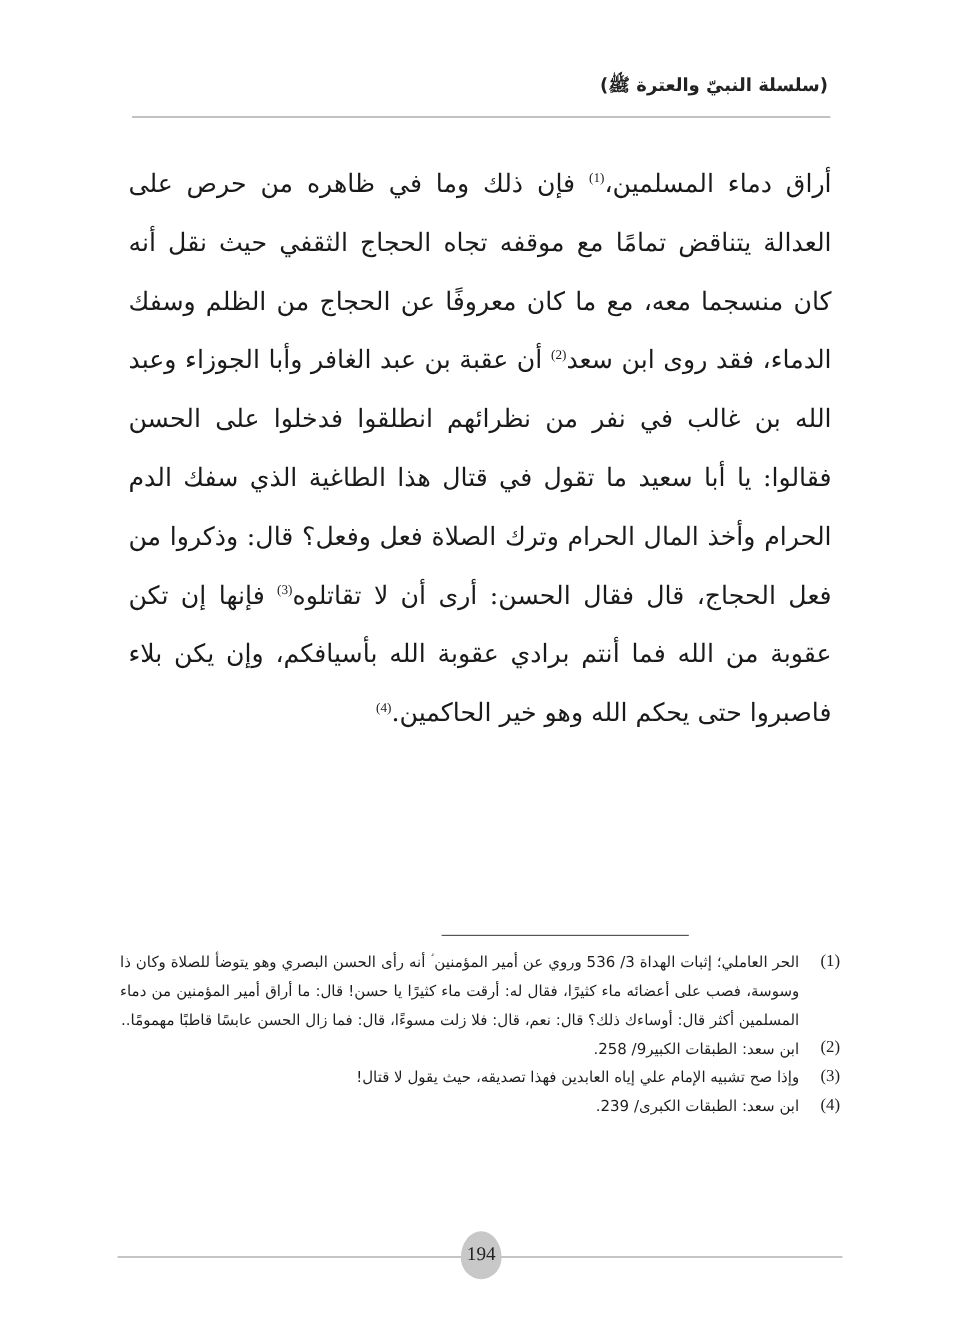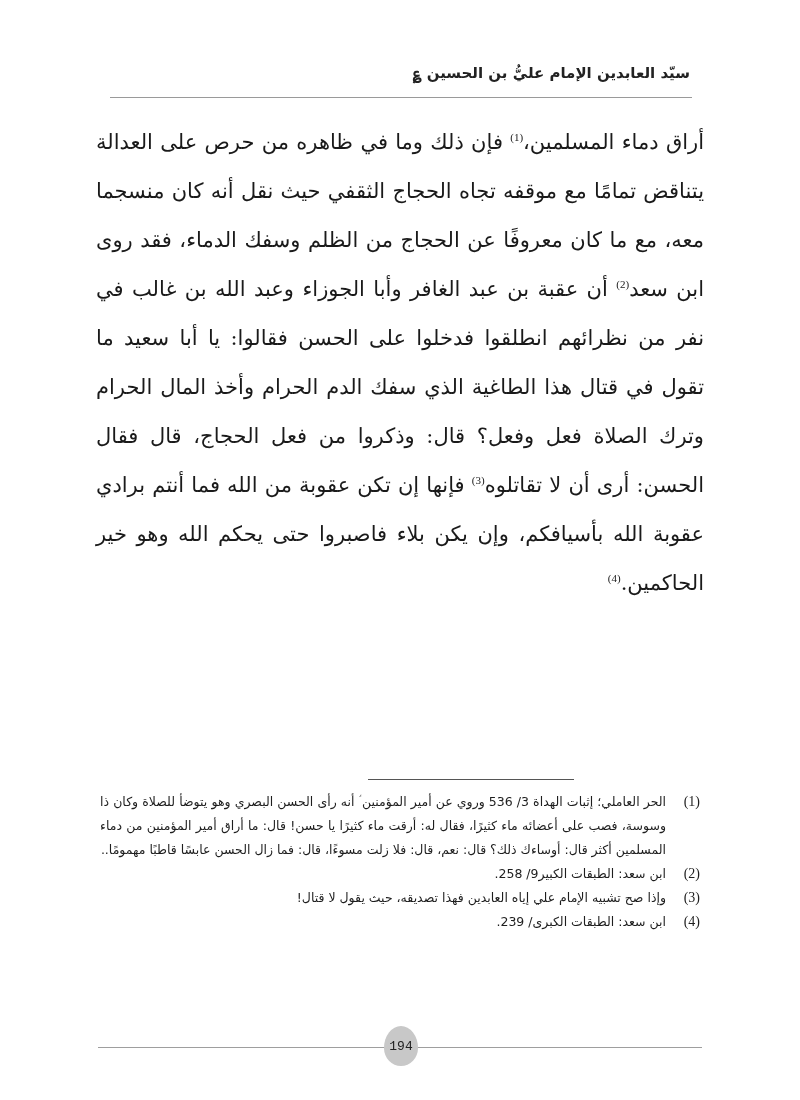--- a/index.html
+++ b/index.html
@@ -1,36 +1,36 @@
 <!DOCTYPE html>
 <html><head>
   <meta charset="utf-8">
   <style>
     html, body { margin: 0; padding: 0; background: #ffffff; }
     body { width: 800px; height: 1100px; position: relative; overflow: hidden; font-family: "DejaVu Serif", serif; color: #1a1a1a; }
     .header { position: absolute; left: 110px; right: 110px; top: 58px; height: 30px; direction: rtl; display: flex; justify-content: space-between; align-items: center; font-family: "DejaVu Sans", sans-serif; font-weight: bold; font-size: 15px; color: #222; }
     .header-rule { position: absolute; left: 110px; width: 582px; top: 97px; height: 0; border-top: 1.5px solid #9a9a9a; }
     .body-text { position: absolute; left: 96px; right: 96px; top: 118px; direction: rtl; text-align: justify; text-align-last: right; font-family: "DejaVu Serif", serif; font-size: 21px; line-height: 49px; }
-    .body-text p { margin: 0; }
+    .body-text p { margin: 11px; }
     .body-text p.indent { text-indent: 34px; margin-top: 10px; }
     sup.fnref { font-size: 11px; vertical-align: super; line-height: 0; font-family: "Liberation Serif", serif; }
     .fn-rule { position: absolute; left: 368px; width: 206px; top: 779px; border-top: 1.5px solid #555; }
     .footnotes { position: absolute; left: 100px; right: 100px; top: 790px; direction: rtl; font-family: "DejaVu Sans", sans-serif; font-size: 12.5px; line-height: 24px; color: #1e1e1e; }
     .fn { display: flex; }
     .fn .num { flex: 0 0 34px; font-family: "Liberation Serif", serif; font-size: 14px; }
     .fn .txt { flex: 1; text-align: justify; }
     .fn .txt.left-short { text-align-last: right; }
     .page-footer { position: absolute; left: 98px; right: 98px; top: 1047px; height: 0; border-top: 1.5px solid #9e9e9e; }
-    .page-num { position: absolute; left: 384px; top: 1026px; width: 34px; height: 40px; background: #c8c8c8; border-radius: 50% 50% 50% 50% / 55% 55% 45% 45%; display: flex; align-items: center; justify-content: center; font-family: Liberation Mono, monospace; font-size: 13px; color: #222; transform: rotate(0deg); }
+    .page-num { position: absolute; left: 384px; top: 1026px; width: 34px; height: 40px; background: #c8c8c8; border-radius: 50% 50% 50% 50% / 55% 55% 45% 45%; display: flex; align-items: center; justify-content: center; font-family: Liberation Serif, serif; font-size: 16px; color: #222; transform: rotate(0deg); }
   </style>
 </head>
 <body>
 
 <div class="header">
-  <span>سيّد العابدين الإمام عليُّ بن الحسين ؏</span>
+  <span>(سلسلة النبيّ والعترة ﷺ)</span>
 </div>
 <div class="header-rule"></div>
 
 <div class="body-text">
   <p><span>أراق دماء المسلمين،</span><sup class="fnref">(1)</sup><span> فإن ذلك وما في ظاهره من حرص على العدالة يتناقض تمامًا مع موقفه تجاه الحجاج الثقفي حيث نقل أنه كان منسجما معه، مع ما كان معروفًا عن الحجاج من الظلم وسفك الدماء، فقد روى ابن سعد</span><sup class="fnref">(2)</sup><span> أن عقبة بن عبد الغافر وأبا الجوزاء وعبد الله بن غالب في نفر من نظرائهم انطلقوا فدخلوا على الحسن فقالوا: يا أبا سعيد ما تقول في قتال هذا الطاغية الذي سفك الدم الحرام وأخذ المال الحرام وترك الصلاة فعل وفعل؟ قال: وذكروا من فعل الحجاج، قال فقال الحسن: أرى أن لا تقاتلوه</span><sup class="fnref">(3)</sup><span> فإنها إن تكن عقوبة من الله فما أنتم برادي عقوبة الله بأسيافكم، وإن يكن بلاء فاصبروا حتى يحكم الله وهو خير الحاكمين.</span><sup class="fnref">(4)</sup></p>
 </div>
 
 <div class="fn-rule"></div>
 
 <div class="footnotes">

